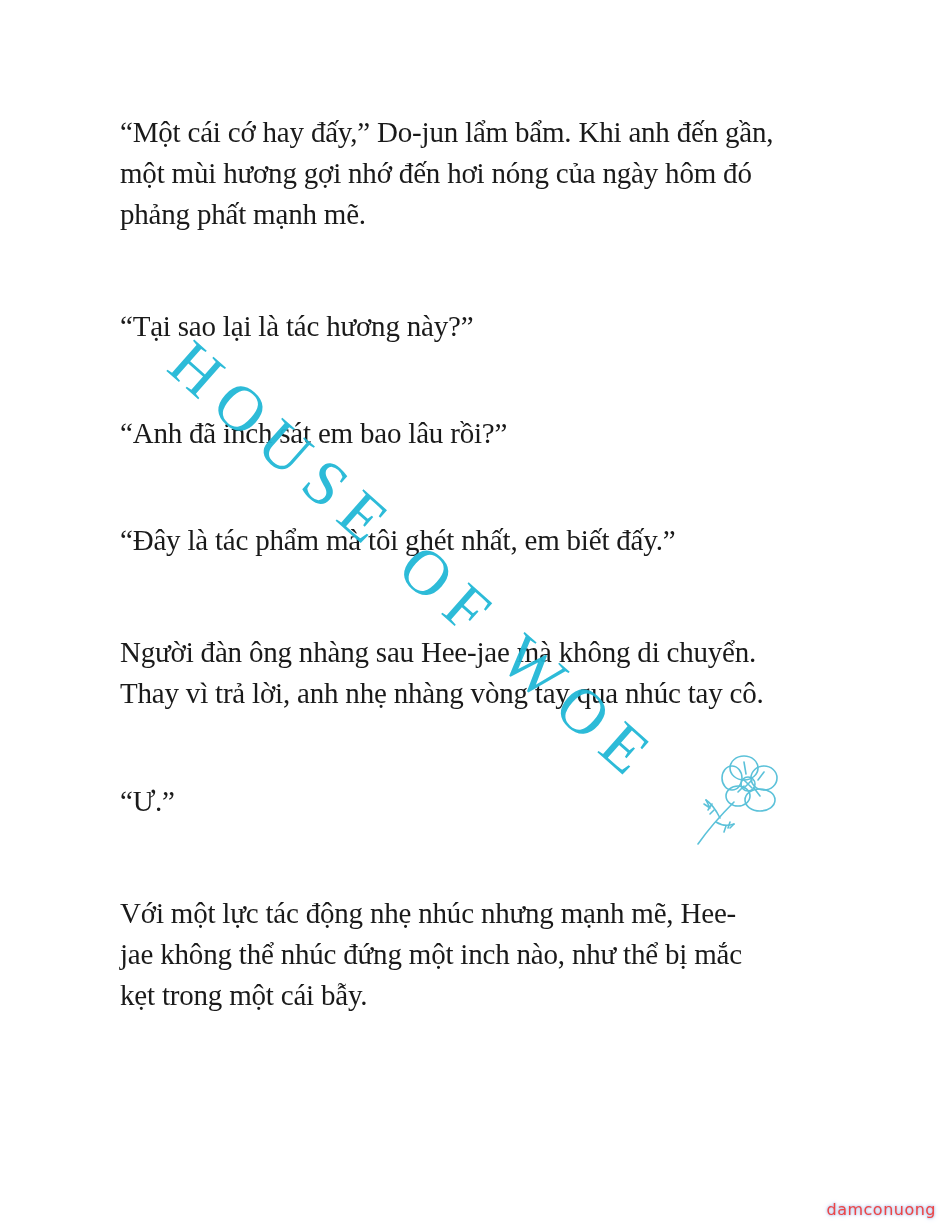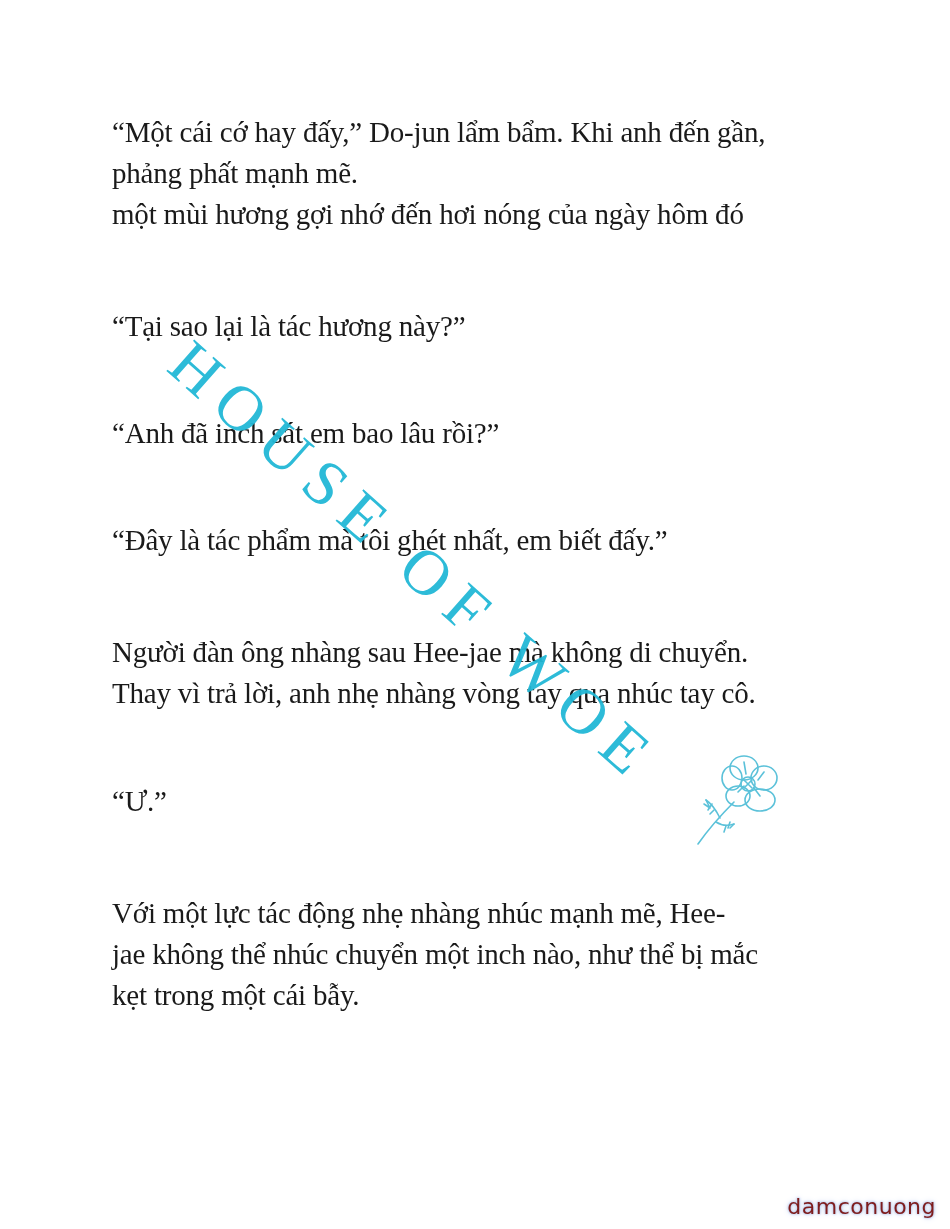--- a/index.html
+++ b/index.html
@@ -24,21 +24,21 @@
       position: absolute;
       left: 112px;
       width: 740px;
       font-family: "Liberation Serif", "DejaVu Serif", serif;
       font-size: 29px;
       line-height: 41px;
       letter-spacing: -0.2px;
       margin: 0;
       white-space: nowrap;
     }
-    .para .line { display: block; }
+    .para .line { display: block; margin-left: 8px; }
     .watermark {
       position: absolute;
       left: 168px;
       top: 553px;
       transform-origin: 0 0;
       transform: rotate(41.5deg);
       font-family: "Liberation Serif", "DejaVu Serif", serif;
       font-size: 64px;
       letter-spacing: 13px;
       color: #22b8d6;
@@ -59,35 +59,35 @@
       top: 740px;
       width: 110px;
       height: 110px;
       pointer-events: none;
     }
     .site-mark {
       position: absolute;
       right: 14px;
       bottom: 10px;
       font-family: "DejaVu Sans", "Liberation Sans", sans-serif;
-      font-size: 22px;
-      color: #7f1d1d;
+      font-size: 16px;
+      color: #ef4444;
       letter-spacing: 0.5px;
       text-shadow: 0 0 3px #b8c8ea, 0 0 6px #c8d4f0, 0 0 2px #a9bbe6;
     }
   </style>
 </head>
 <body>
 
 <div class="page">
 
   <p class="para" style="top:112px">
     <span class="line">“Một cái cớ hay đấy,” Do-jun lẩm bẩm. Khi anh đến gần,</span>
+    <span class="line">một mùi hương gợi nhớ đến hơi nóng của ngày hôm đó</span>
     <span class="line">phảng phất mạnh mẽ.</span>
-    <span class="line">một mùi hương gợi nhớ đến hơi nóng của ngày hôm đó</span>
   </p>
 
   <p class="para" style="top:306px">
     <span class="line">“Tại sao lại là tác hương này?”</span>
   </p>
 
   <p class="para" style="top:413px">
     <span class="line">“Anh đã inch sát em bao lâu rồi?”</span>
   </p>
 
@@ -98,22 +98,22 @@
   <p class="para" style="top:632px">
     <span class="line">Người đàn ông nhàng sau Hee-jae mà không di chuyển.</span>
     <span class="line">Thay vì trả lời, anh nhẹ nhàng vòng tay qua nhúc tay cô.</span>
   </p>
 
   <p class="para" style="top:781px">
     <span class="line">“Ư.”</span>
   </p>
 
   <p class="para" style="top:893px">
-    <span class="line">Với một lực tác động nhẹ nhàng nhúc mạnh mẽ, Hee-</span>
-    <span class="line">jae không thể nhúc chuyển một inch nào, như thể bị mắc</span>
+    <span class="line">Với một lực tác động nhẹ nhúc nhưng mạnh mẽ, Hee-</span>
+    <span class="line">jae không thể nhúc đứng một inch nào, như thể bị mắc</span>
     <span class="line">kẹt trong một cái bẫy.</span>
   </p>
 
   <div class="watermark-wrap">
     <div class="watermark" style="left:200px; top:330px;">HOUSE OF WOE</div>
 
     <svg class="flower" viewBox="0 0 110 110">
       <g fill="none" stroke="#3fb7d3" stroke-width="1.6" stroke-linecap="round" stroke-linejoin="round" opacity="0.85">
 
         <path d="M58 62 C48 72, 36 84, 22 104"></path>

